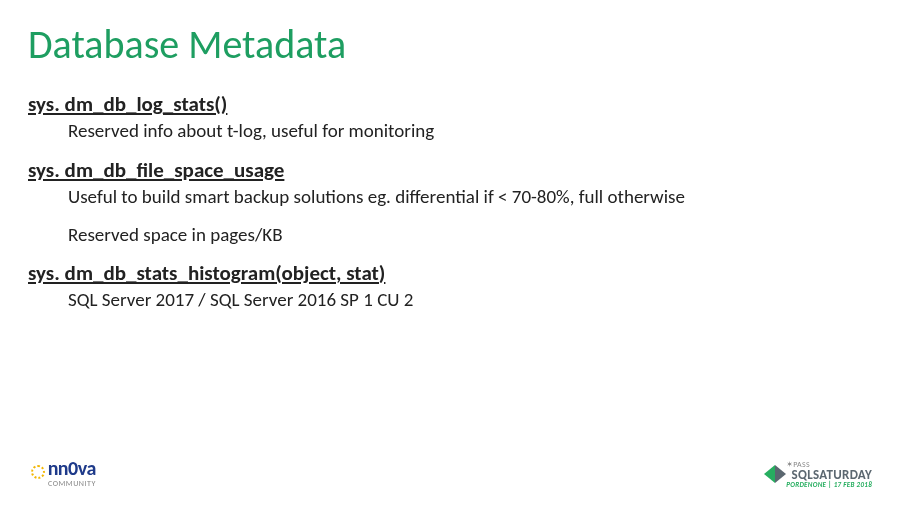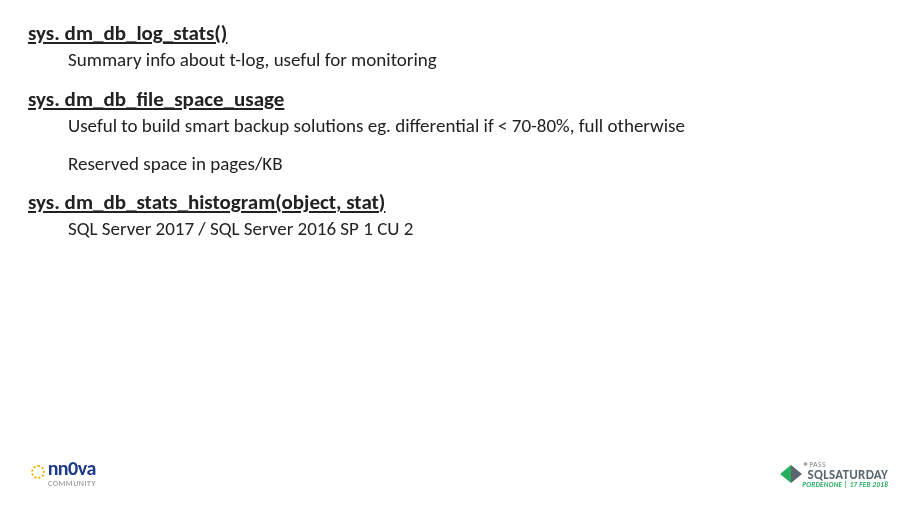--- a/index.html
+++ b/index.html
@@ -37,21 +37,21 @@
     margin-left: 40px;
     line-height: 1.25;
   }
   .item-body .bold {
     font-weight: 700;
   }
   .footer {
     position: absolute;
     bottom: 22px;
     left: 28px;
-    right: 19px;
+    right: 35px;
     display: flex;
     justify-content: space-between;
     align-items: flex-end;
   }
   
   .logo-left {
     display: flex;
     align-items: center;
     gap: 0;
   }
@@ -109,24 +109,25 @@
   }
   .sqlsat-pass { font-size:8px; color:#888; letter-spacing:0.3px; }
   .sqlsat-pass .star{ font-size:8px; }
   .sqlsat-title { font-size:13px; font-weight:700; color:#5B6770; letter-spacing:0.3px;text-align:right;}
   .sqlsat-sub { font-size:7px; color:#27AE60; letter-spacing:0.3px; font-weight:600;font-style:italic;}
 </style>
 </head>
 <body>
 
 <div class="slide">
+  <h1 class="title">Database Metadata</h1>
 
   <div class="item">
     <div class="item-head">sys. dm_db_log_stats()</div>
-    <div class="item-body">Summary info about t-log, useful for monitoring</div>
+    <div class="item-body">Reserved info about t-log, useful for monitoring</div>
   </div>
 
   <div class="item">
     <div class="item-head">sys. dm_db_file_space_usage</div>
     <div class="item-body">Useful to build smart backup solutions eg. differential if &lt; 70-80%, full otherwise</div>
   </div>
 
   <div class="item">
     <div class="item-body">Reserved space in pages/KB</div>
   </div>

